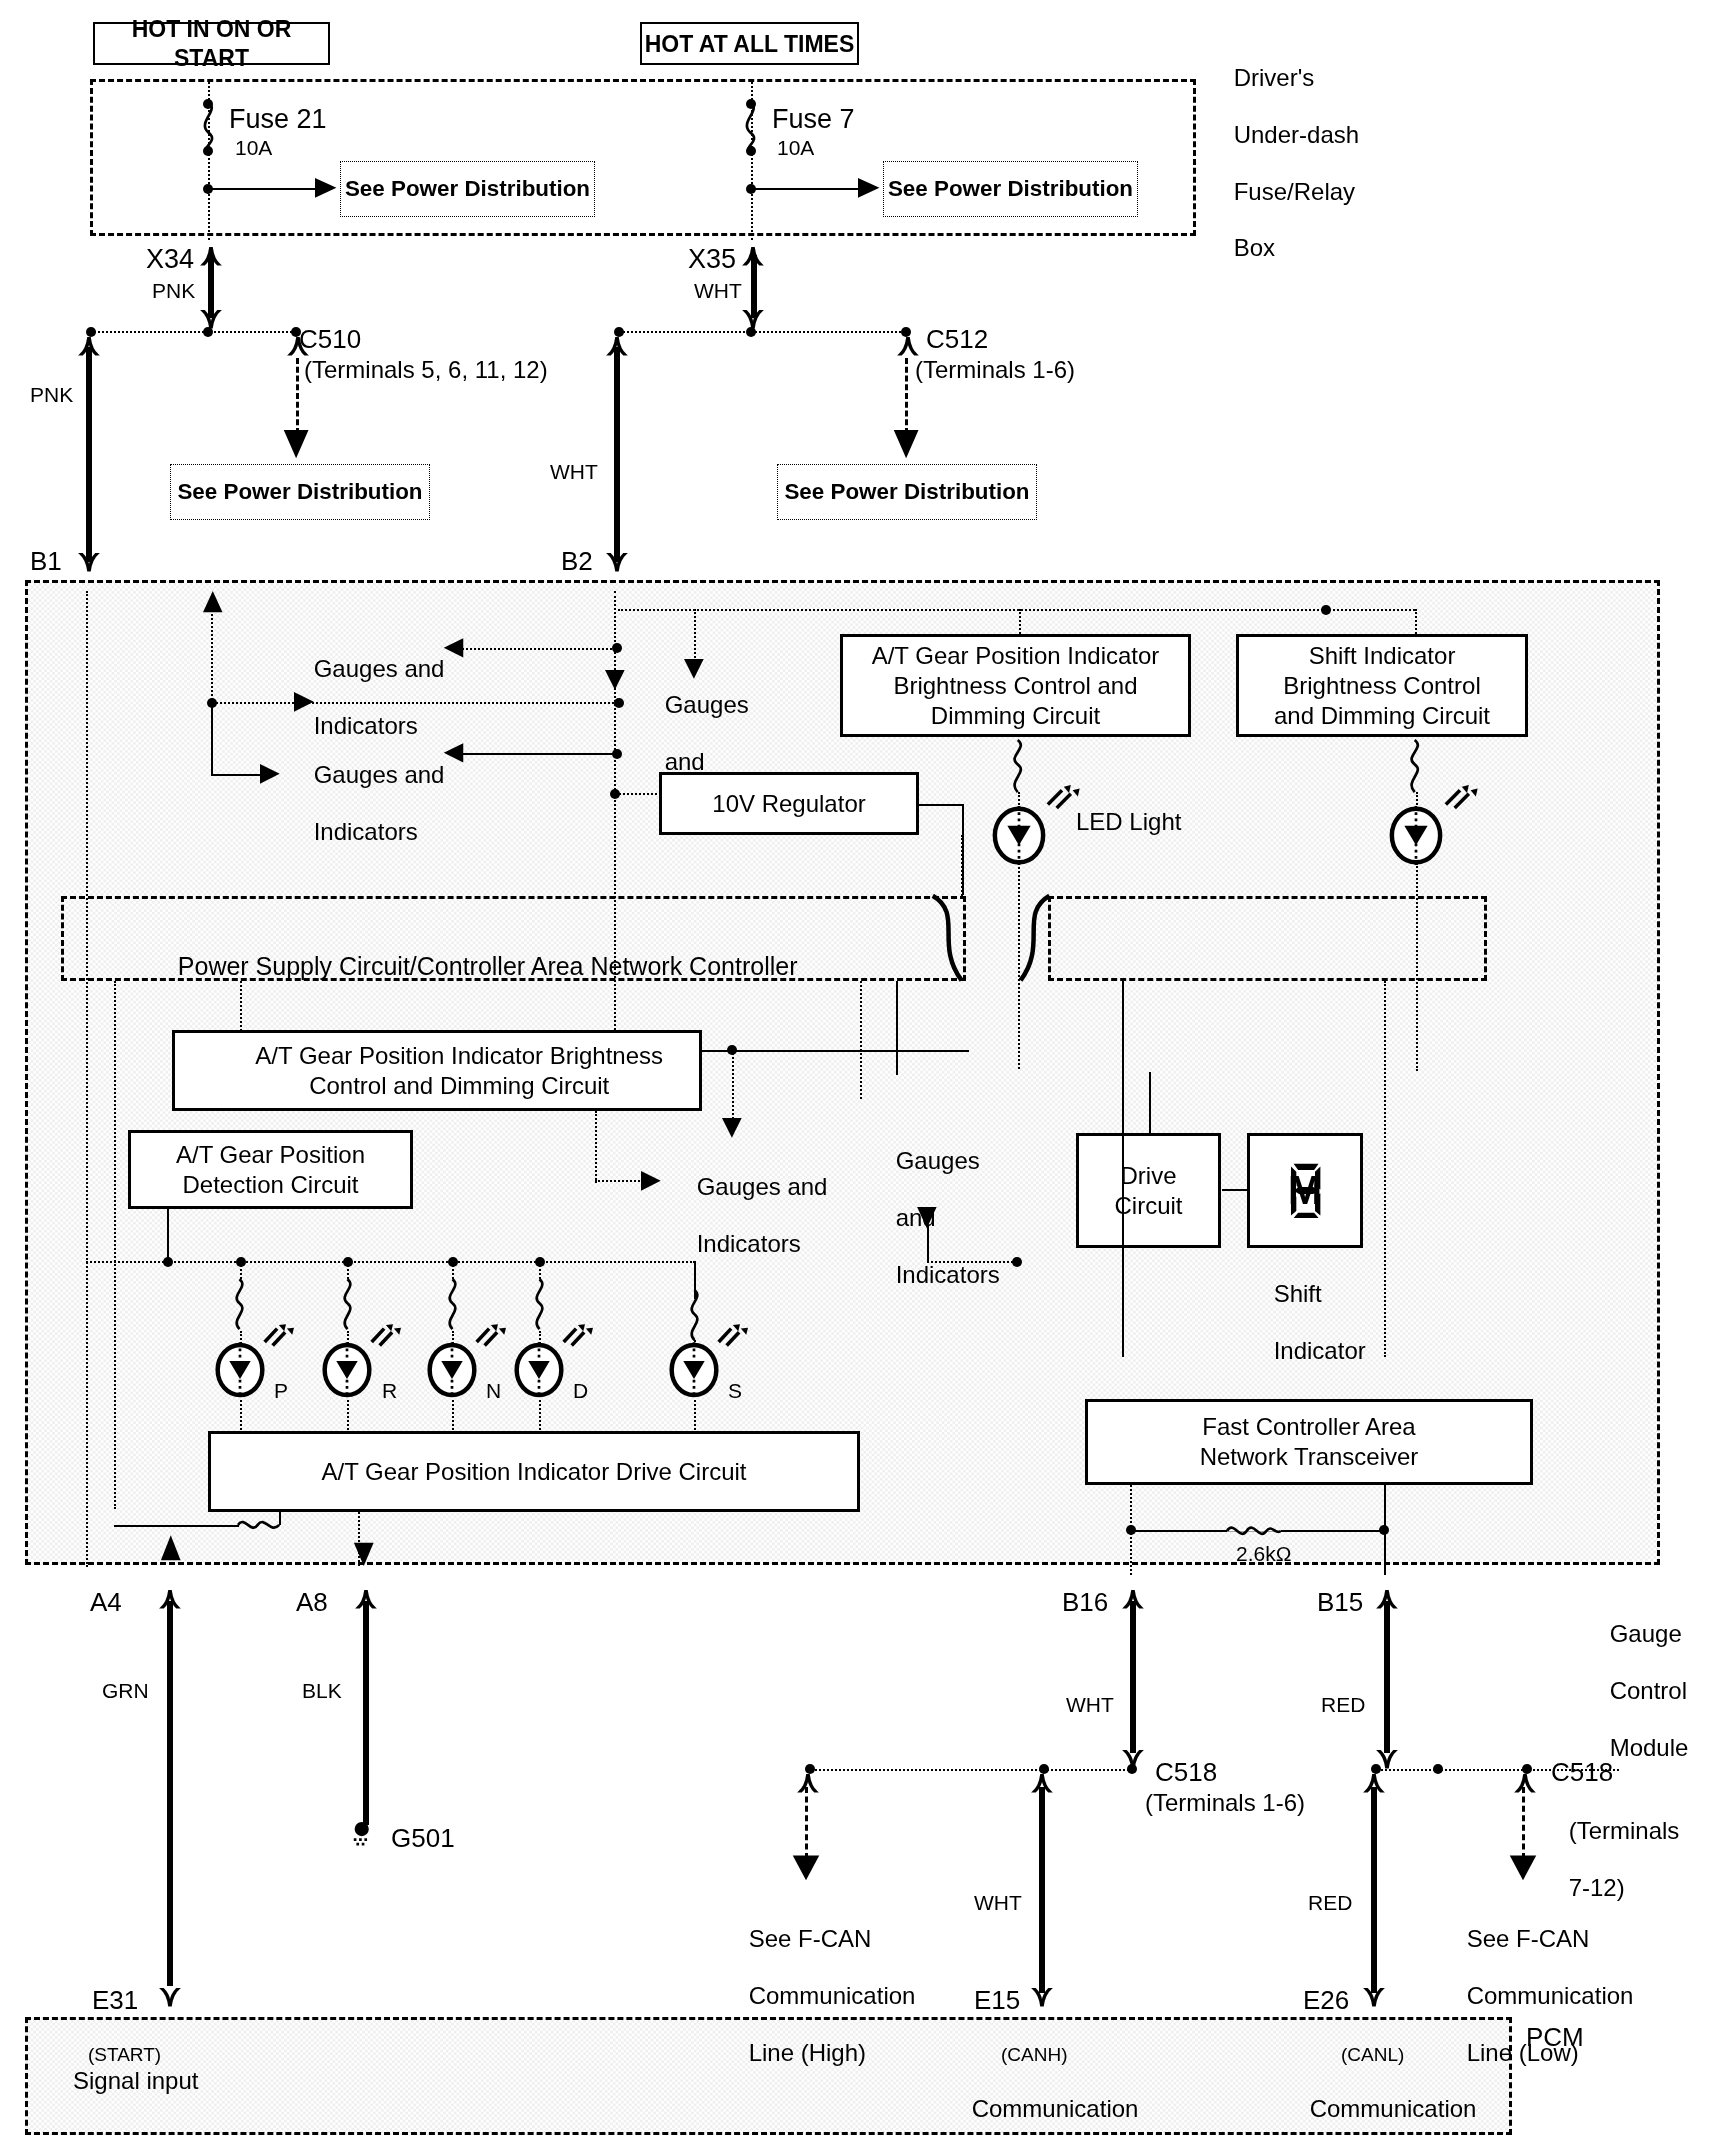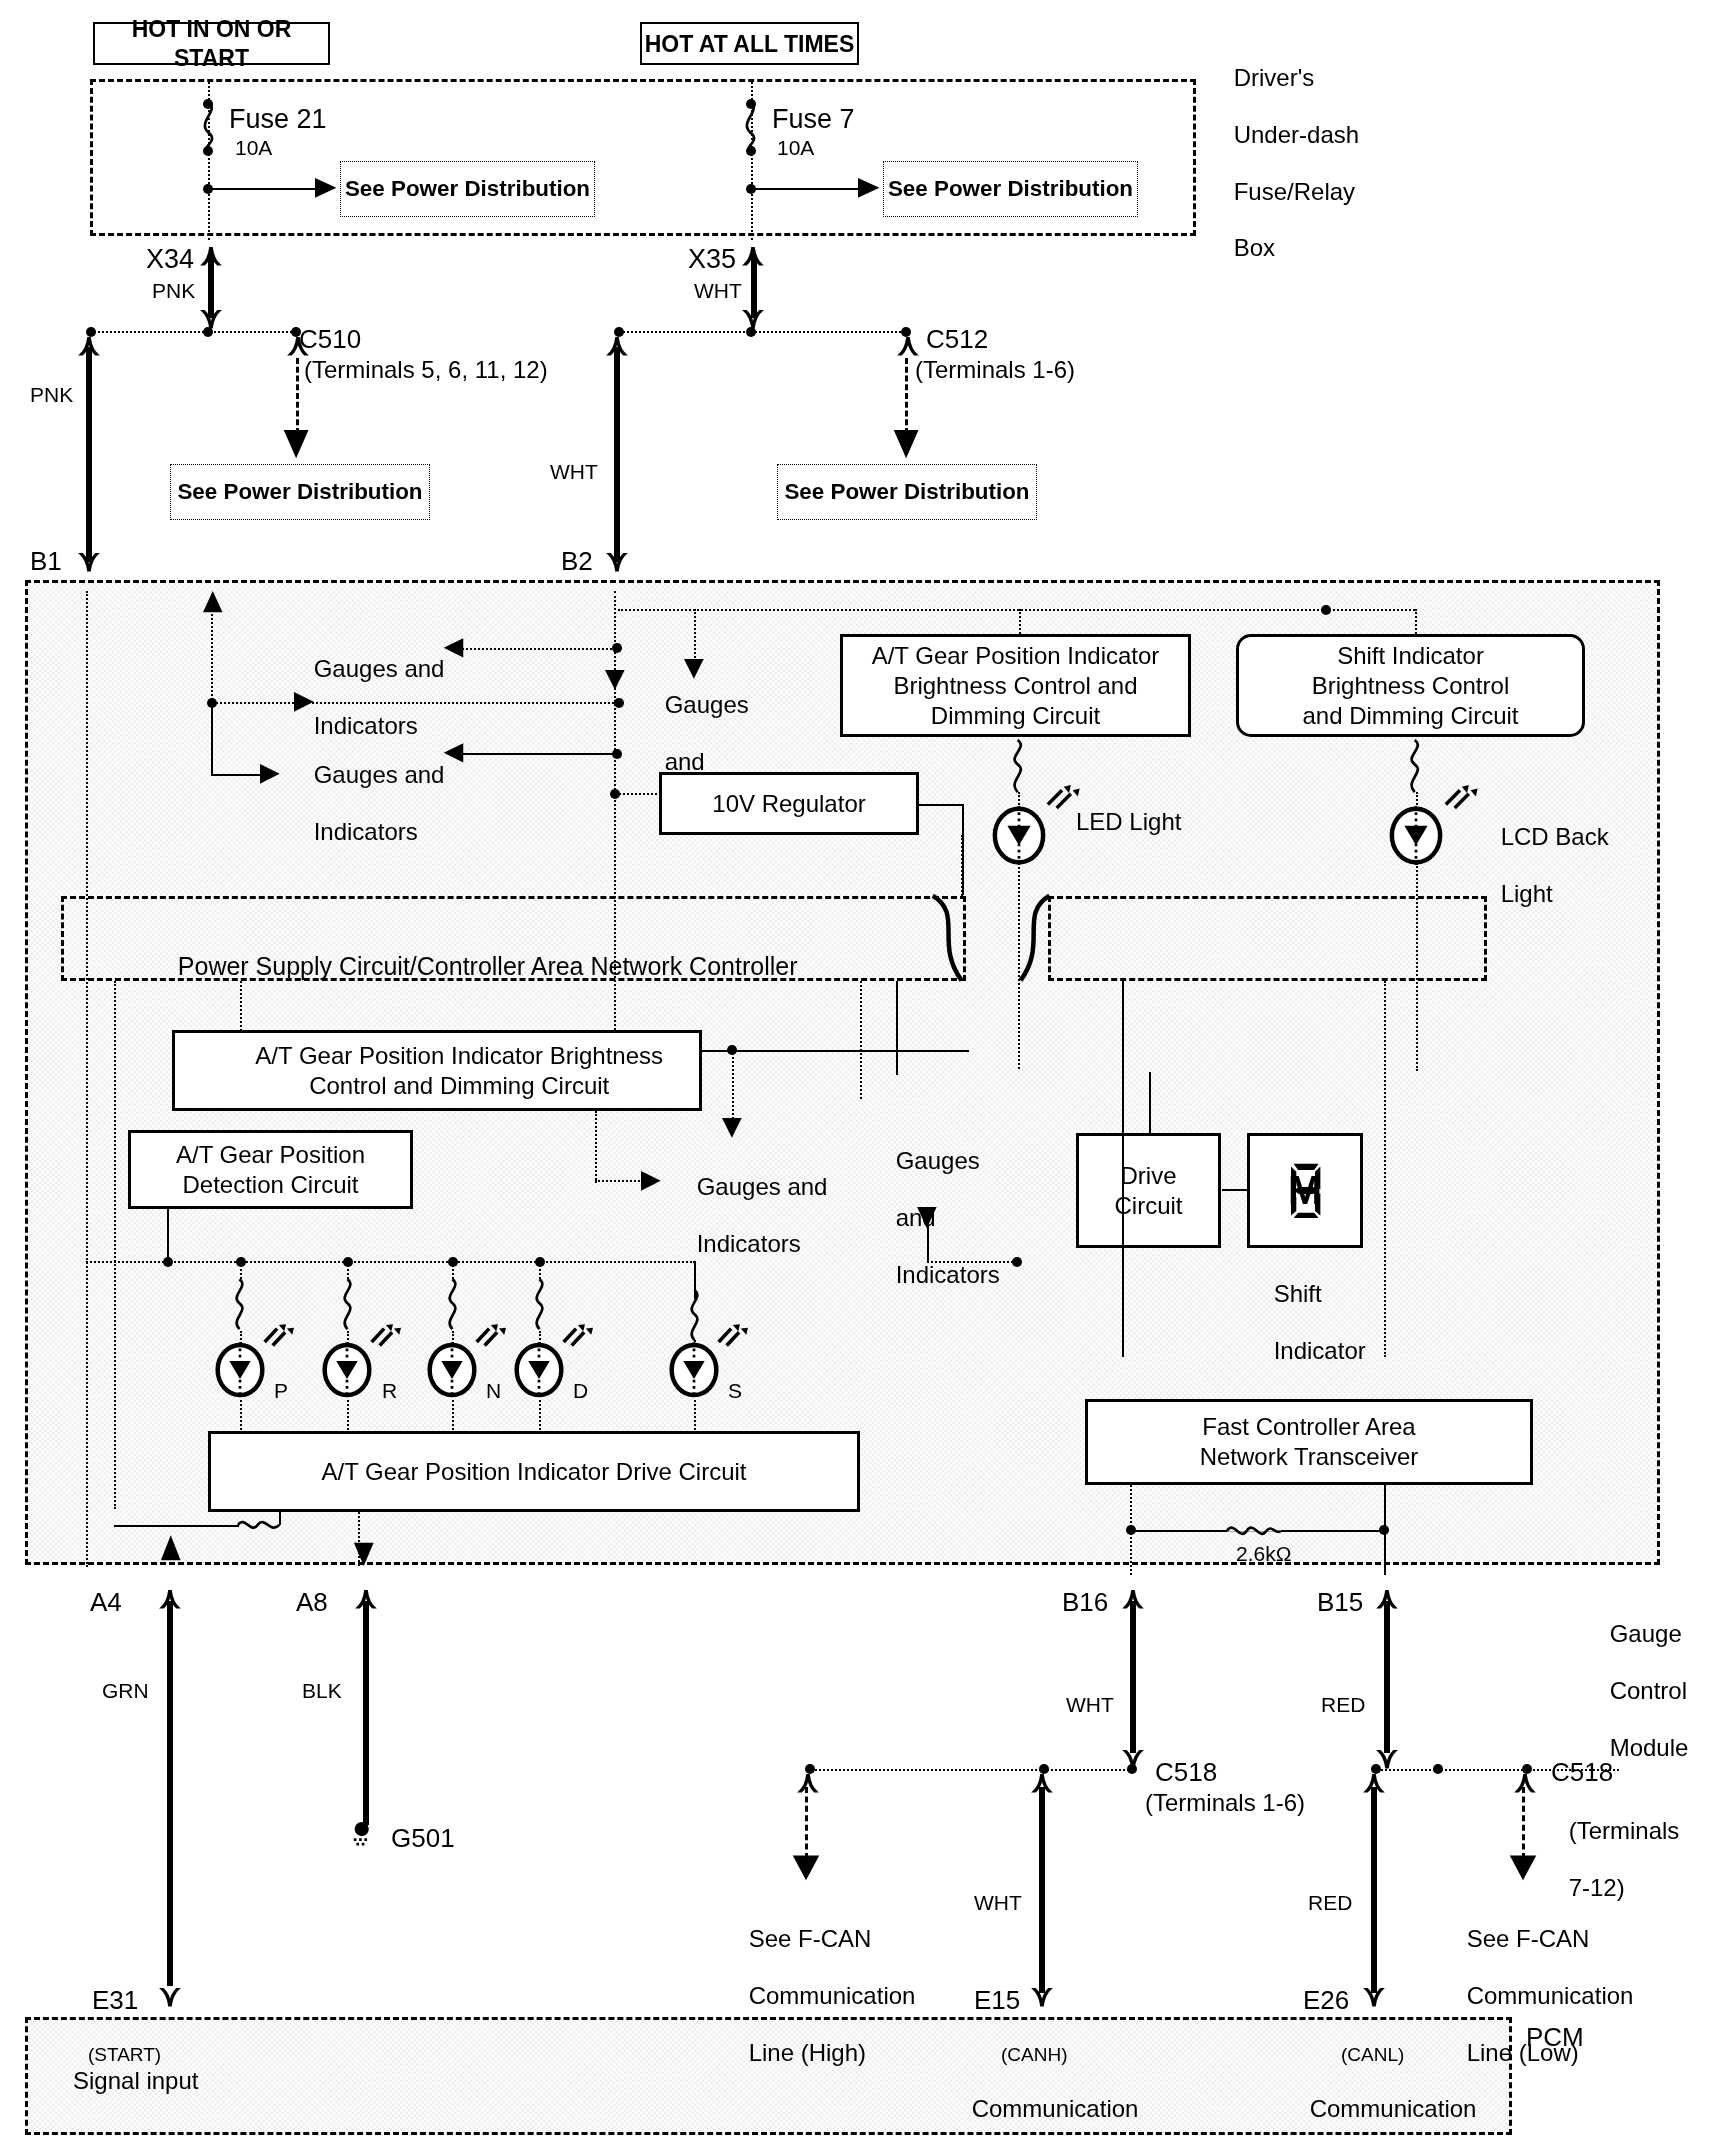--- a/index.html
+++ b/index.html
@@ -218,21 +218,21 @@
   <div class="vdot" style="left:1019px;top:609px;height:25px;"></div>
 
   <div class="box" style="left:840px;top:634px;width:351px;height:103px;">
     <div>
       <span>A/T Gear Position Indicator</span><br>
       <span>Brightness Control and</span><br>
       <span>Dimming Circuit</span>
     </div>
   </div>
 
-  <div class="box" style="left:1236px;top:634px;width:349px;height:103px;border-radius:15px;">
+  <div class="box" style="left:1236px;top:634px;width:292px;height:103px;">
     <div>
       <span>Shift Indicator</span><br>
       <span>Brightness Control</span><br>
       <span>and Dimming Circuit</span>
     </div>
   </div>
 
   <svg width="29" height="54" style="left:1005px;top:740px;" viewBox="0 0 32 60">
     <path d="M14 0 C26 9, 2 18, 14 27 C26 36, 2 45, 14 58" stroke="#000" stroke-width="3" fill="none"></path>
   </svg>
@@ -257,24 +257,20 @@
   <svg width="56" height="59" style="left:1388px;top:806px;" viewBox="0 0 62 66">
     <ellipse cx="31" cy="33" rx="27" ry="30" stroke="#000" stroke-width="5" fill="#fff"></ellipse>
     <path d="M18 22 L44 22 L31 44 Z" fill="#000"></path>
     <line x1="31" y1="0" x2="31" y2="66" stroke="#000" stroke-width="3" stroke-dasharray="3 4"></line>
   </svg>
   <svg width="36" height="30" style="left:1442px;top:785px;" viewBox="0 0 40 34">
     <path d="M4 22 L20 6 M14 26 L30 10" stroke="#000" stroke-width="4"></path>
     <path d="M22 2 L30 0 L28 9 Z" fill="#000"></path>
     <path d="M32 6 L40 4 L38 13 Z" fill="#000"></path>
   </svg>
-  <div class="t" style="left:1474px;top:795px;">
-    <span>LCD Back</span><br>
-    <span>Light</span>
-  </div>
   <div class="vdot" style="left:1416px;top:863px;height:208px;"></div>
 
   <div class="box" style="left:659px;top:772px;width:260px;height:63px;">
     <span>10V Regulator</span>
   </div>
   <div class="hdot" style="left:614px;top:793px;width:47px;"></div>
   <div class="vdot" style="left:961px;top:835px;height:61px;"></div>
   <div class="h" style="left:917px;top:804px;width:47px;"></div>
   <div class="v" style="left:962px;top:804px;height:91px;"></div>
 

